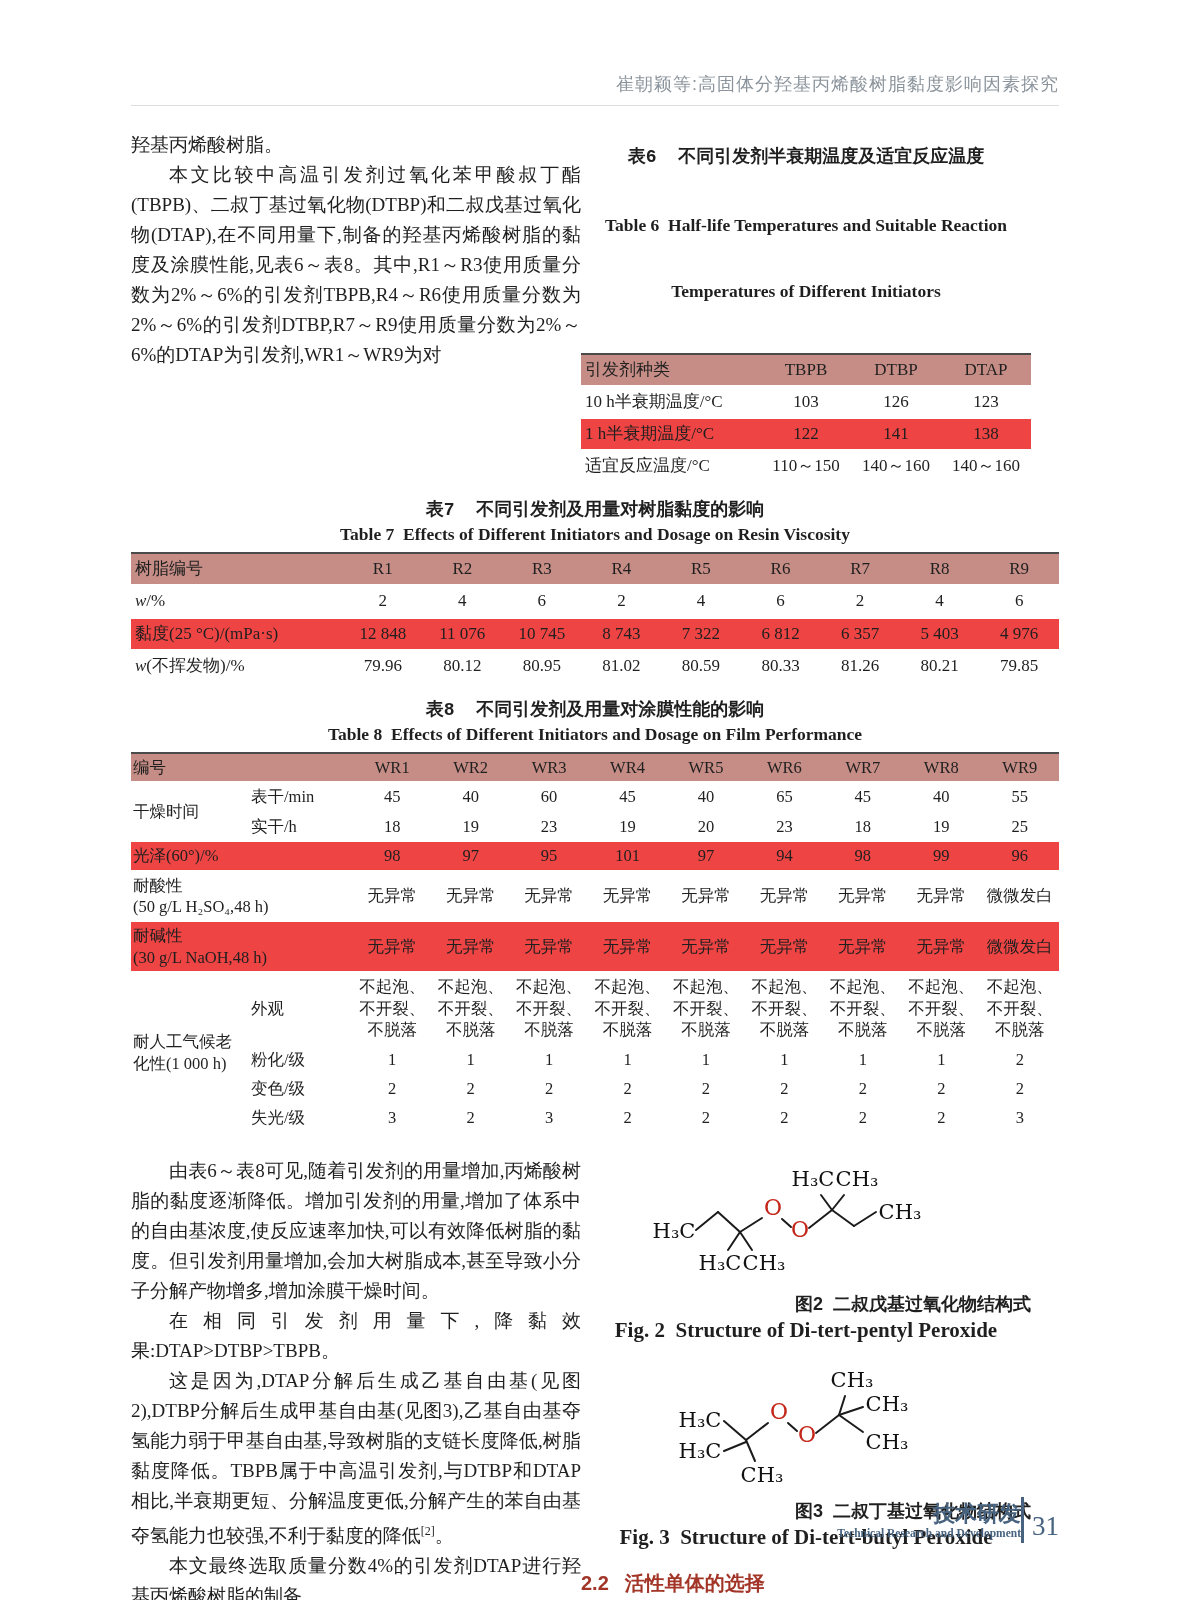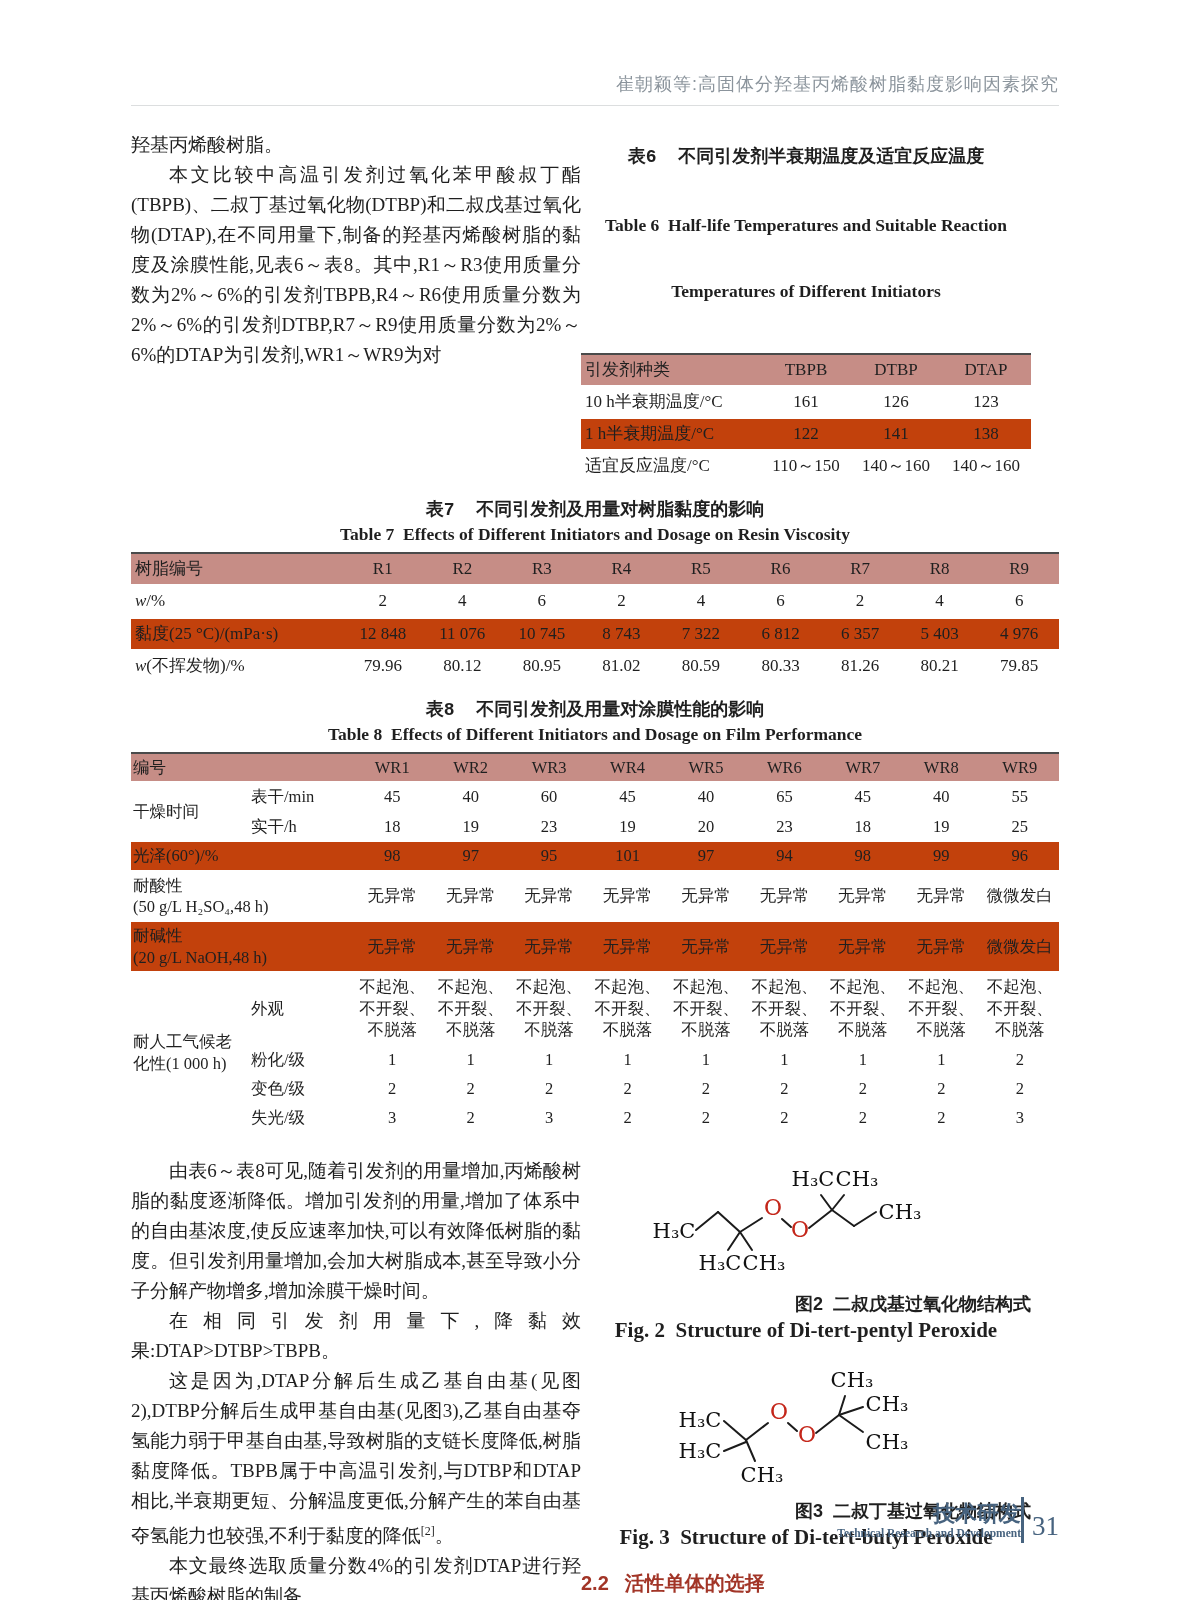--- a/index.html
+++ b/index.html
@@ -27,21 +27,21 @@
   .t-cn { font-family:Liberation Mono, monospace; font-weight:bold; font-size:18px;
     text-align:center; white-space:pre-wrap; margin:14px 0 2px 0; }
   .t-en { font-weight:bold; font-size:17.5px; text-align:center; white-space:pre-wrap; margin:0 0 7px 0; line-height:22px;}
 
   table { border-collapse:collapse; width:100%; table-layout:fixed;
     border-top:2px solid #4a4a4a; border-bottom:2px solid #5a5a5a; }
   th,td { font-weight:normal; font-size:17px; padding:4px 3px; text-align:center;
     vertical-align:middle; white-space:pre-wrap; line-height:1.3; overflow:hidden; }
   th.lbl { text-align:left; padding-left:4px; }
   tr.rh { background:#c68d86; }
-  tr.ra { background:#c2410c;margin-top:32px; }
+  tr.ra { background:#ef4444;margin-top:32px; }
   tr { border-bottom:2px solid #ffffff; }
   .tblock { margin-top:14px; }
   .t8 th, .t8 td { font-size:16.5px; padding:3px 2px; }
 
   .fig { text-align:center; margin-top:6px; }
   .fig svg { display:block; margin:0 auto; }
   .bond { stroke:#1b1b1b; stroke-width:2; fill:none; stroke-linecap:round; }
   .atom { font-family:"DejaVu Serif","Liberation Serif",serif; font-size:21px; fill:#111; text-anchor:middle; }
   .atom.o { fill:#c4261a; font-size:22px; }
   .cap-cn { font-family:"Liberation Sans","DejaVu Sans",sans-serif; font-weight:bold; font-size:18px;
@@ -89,21 +89,21 @@
             </colgroup>
           <tbody>
             <tr class="rh">
               <th class="lbl">引发剂种类</th>
             <th>TBPB</th>
                 <th>DTBP</th>
                 <th>DTAP</th>
               </tr>
             <tr>
               <th class="lbl">10 h半衰期温度/°C</th>
-            <td>161</td>
+            <td>103</td>
                 <td>126</td>
                 <td>123</td>
               </tr>
             <tr class="ra">
               <th class="lbl">1 h半衰期温度/°C</th>
             <td>122</td>
                 <td>141</td>
                 <td>138</td>
               </tr>
             <tr>
@@ -262,21 +262,21 @@
             <td>无异常</td>
             <td>无异常</td>
             <td>无异常</td>
             <td>无异常</td>
             <td>无异常</td>
             <td>无异常</td>
             <td>微微发白</td>
           </tr>
         <tr class="ra">
           <th class="lbl" colspan="2">耐碱性
-(20 g/L NaOH,48 h)</th>
+(30 g/L NaOH,48 h)</th>
         <td>无异常</td>
             <td>无异常</td>
             <td>无异常</td>
             <td>无异常</td>
             <td>无异常</td>
             <td>无异常</td>
             <td>无异常</td>
             <td>无异常</td>
             <td>微微发白</td>
           </tr>

